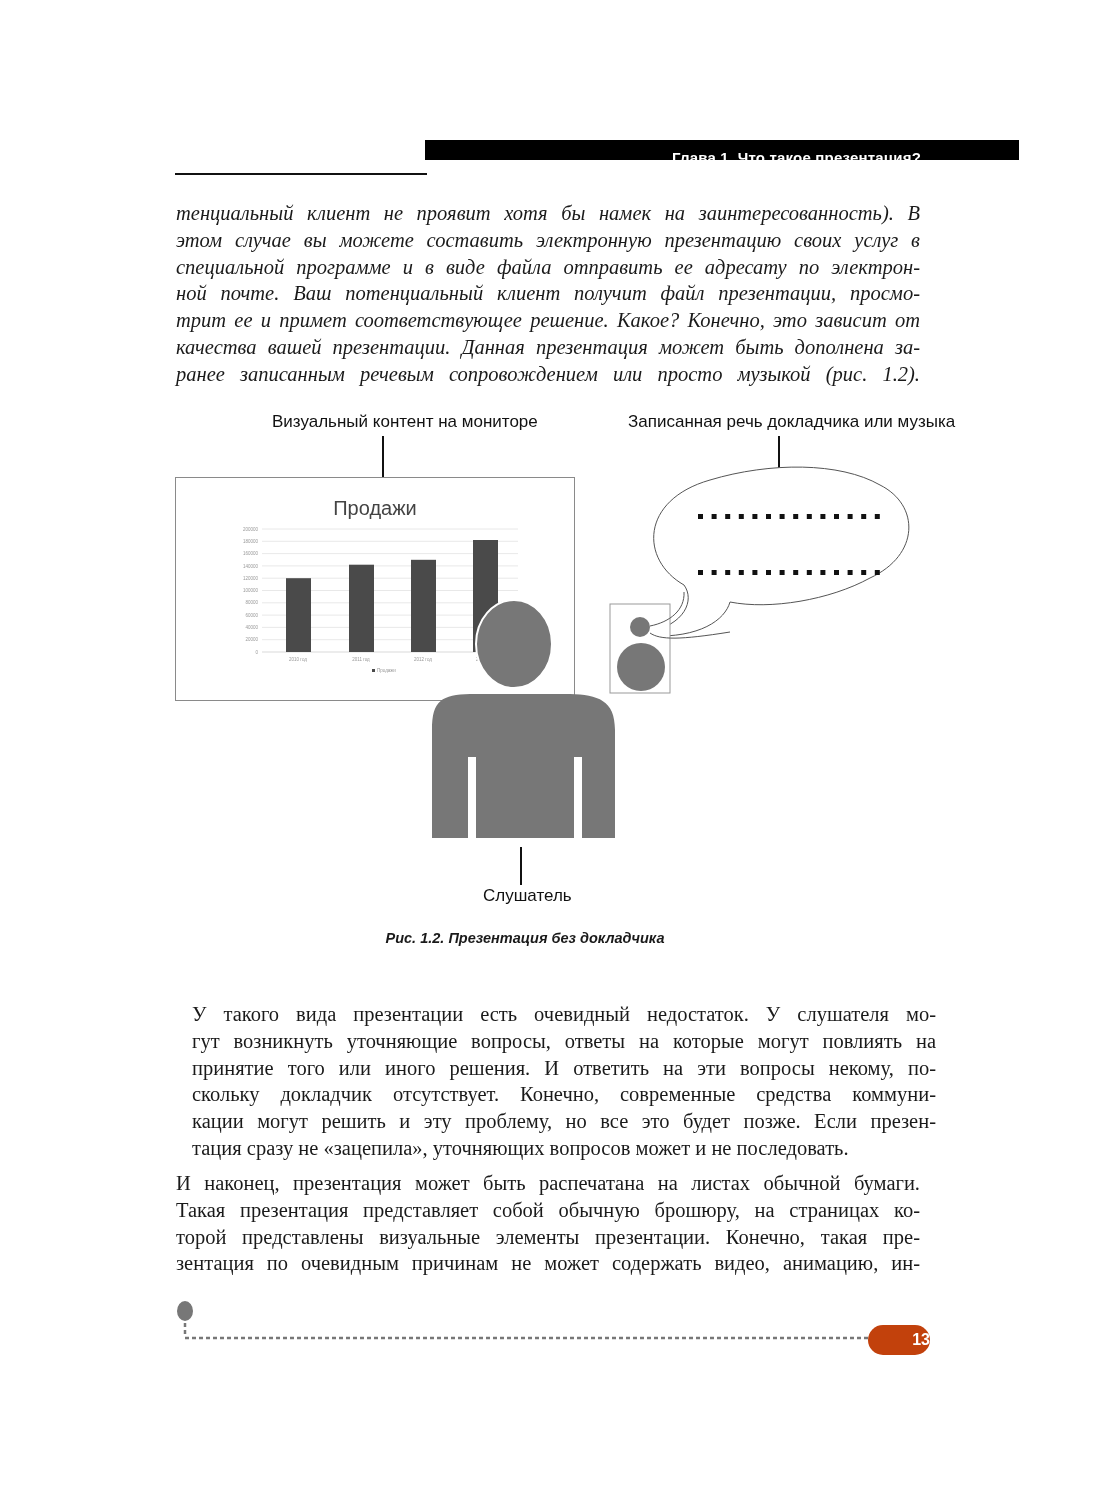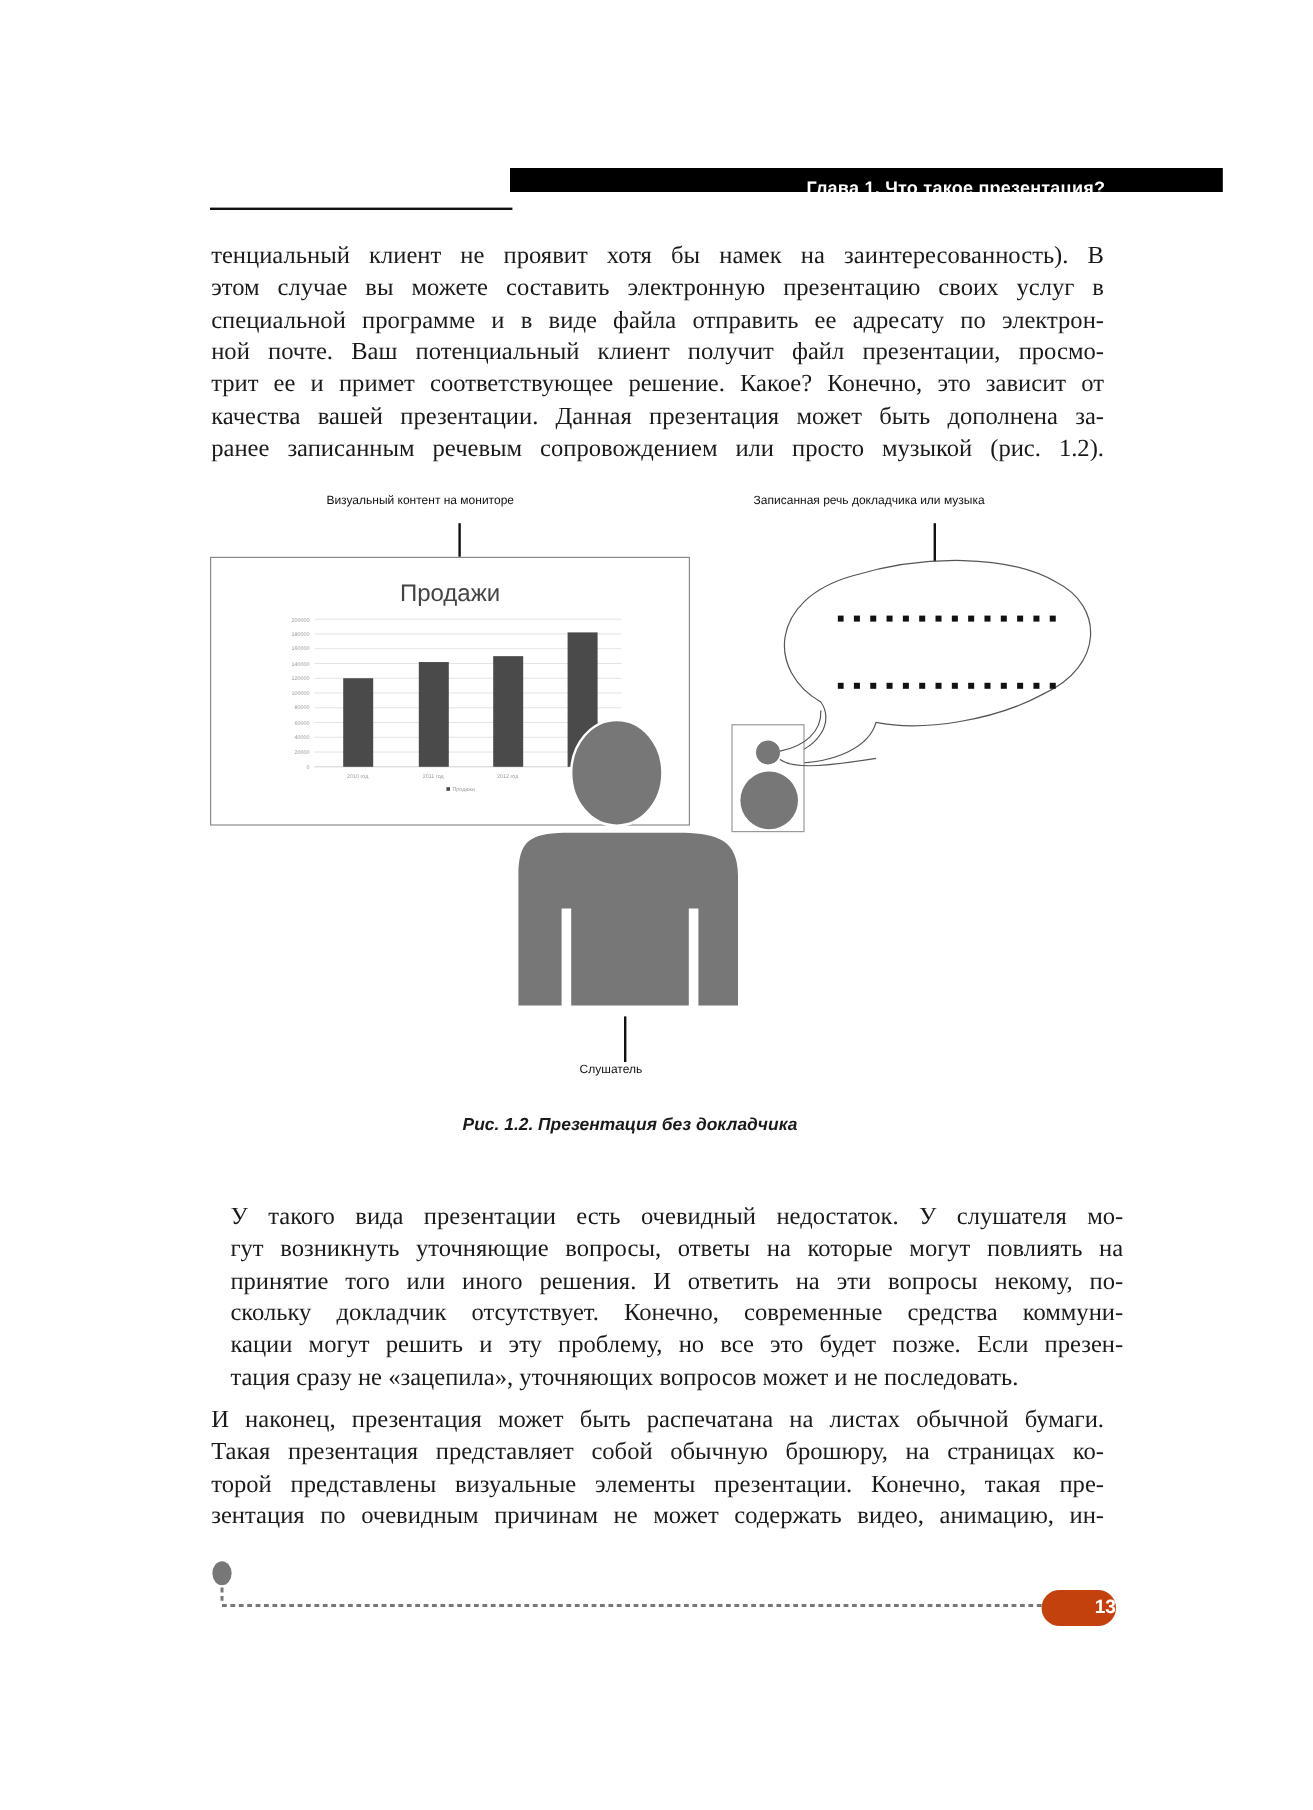--- a/index.html
+++ b/index.html
@@ -7,41 +7,41 @@
          font-family: "Liberation Serif", serif; color: #1a1a1a; }
   .header-rule { position: absolute; left: 175px; top: 173px; width: 252px; height: 2px; background: #111; }
   .header-bar { position: absolute; left: 425px; top: 140px; width: 594px; height: 20px; background: #000;
                 color: #fff; font-family: "Liberation Sans", sans-serif; font-weight: bold;
                 font-size: 15px; line-height: 36px; text-align: right; padding-right: 98px; box-sizing: border-box;
                 letter-spacing: 0.2px; }
   .para { position: absolute; left: 176px; width: 744px; font-size: 20.5px; line-height: 26.8px;
           text-align: justify; text-align-last: justify; margin: 0; }
   .line { display: block; text-align: justify; text-align-last: justify; white-space: nowrap; }
   .line.end { text-align-last: left; }
-  .label { position: absolute; font-family: "Liberation Sans", sans-serif; font-size: 10px; color: #111; white-space: nowrap; }
+  .label { position: absolute; font-family: "Liberation Sans", sans-serif; font-size: 17px; color: #111; white-space: nowrap; }
   .vline { position: absolute; width: 2px; background: #111; }
   .caption { position: absolute; left: 0; width: 1050px; top: 930px; text-align: center;
              font-family: "Liberation Sans", sans-serif; font-weight: bold; font-style: italic; font-size: 14.5px; }
-  .monitor { position: absolute; left: 175px; top: 464px; width: 400px; height: 224px;
+  .monitor { position: absolute; left: 175px; top: 477px; width: 400px; height: 224px;
              border: 1.5px solid #8a8a8a; box-sizing: border-box; background: #fff; }
   .chart-title { position: absolute; left: 0; width: 100%; top: 19px; text-align: center;
                  font-family: "Liberation Sans", sans-serif; font-size: 20px; color: #444; }
   .footer-num { position: absolute; left: 868px; top: 1325px; width: 62px; height: 30px; border-radius: 15px;
                 background: #c2410c; color: #fff; font-family: "Liberation Sans", sans-serif; font-weight: bold;
                 font-size: 16px; line-height: 30px; text-align: right; }
 </style>
 </head>
 <body>
 
 <div class="header-rule"></div>
 <div class="header-bar">
   <span>Глава 1. Что такое презентация?</span>
 </div>
 
-<div class="para" style="top:200px;">
+<div class="para" style="top:200px;font-style:italic;">
   <span class="line">тенциальный клиент не проявит хотя бы намек на заинтересованность). В</span>
   <span class="line">этом случае вы можете составить электронную презентацию своих услуг в</span>
   <span class="line">специальной программе и в виде файла отправить ее адресату по электрон-</span>
   <span class="line">ной почте. Ваш потенциальный клиент получит файл презентации, просмо-</span>
   <span class="line">трит ее и примет соответствующее решение. Какое? Конечно, это зависит от</span>
   <span class="line">качества вашей презентации. Данная презентация может быть дополнена за-</span>
   <span class="line">ранее записанным речевым сопровождением или просто музыкой (рис. 1.2).</span>
 </div>
 
 <div>

